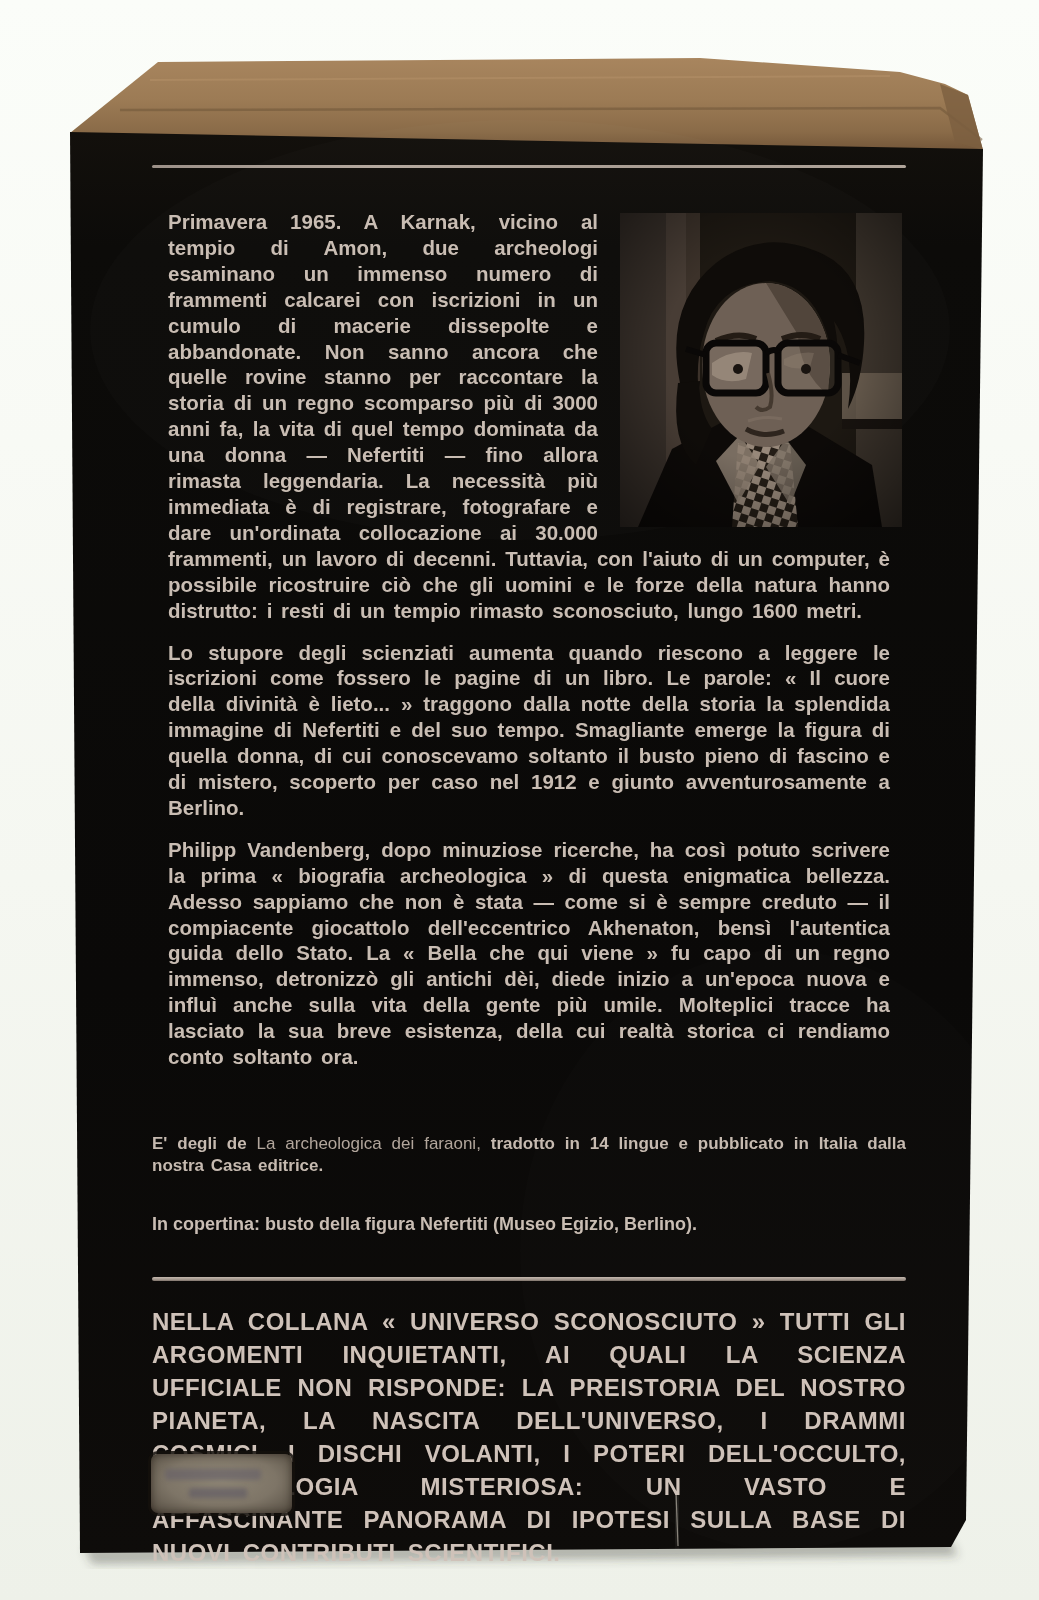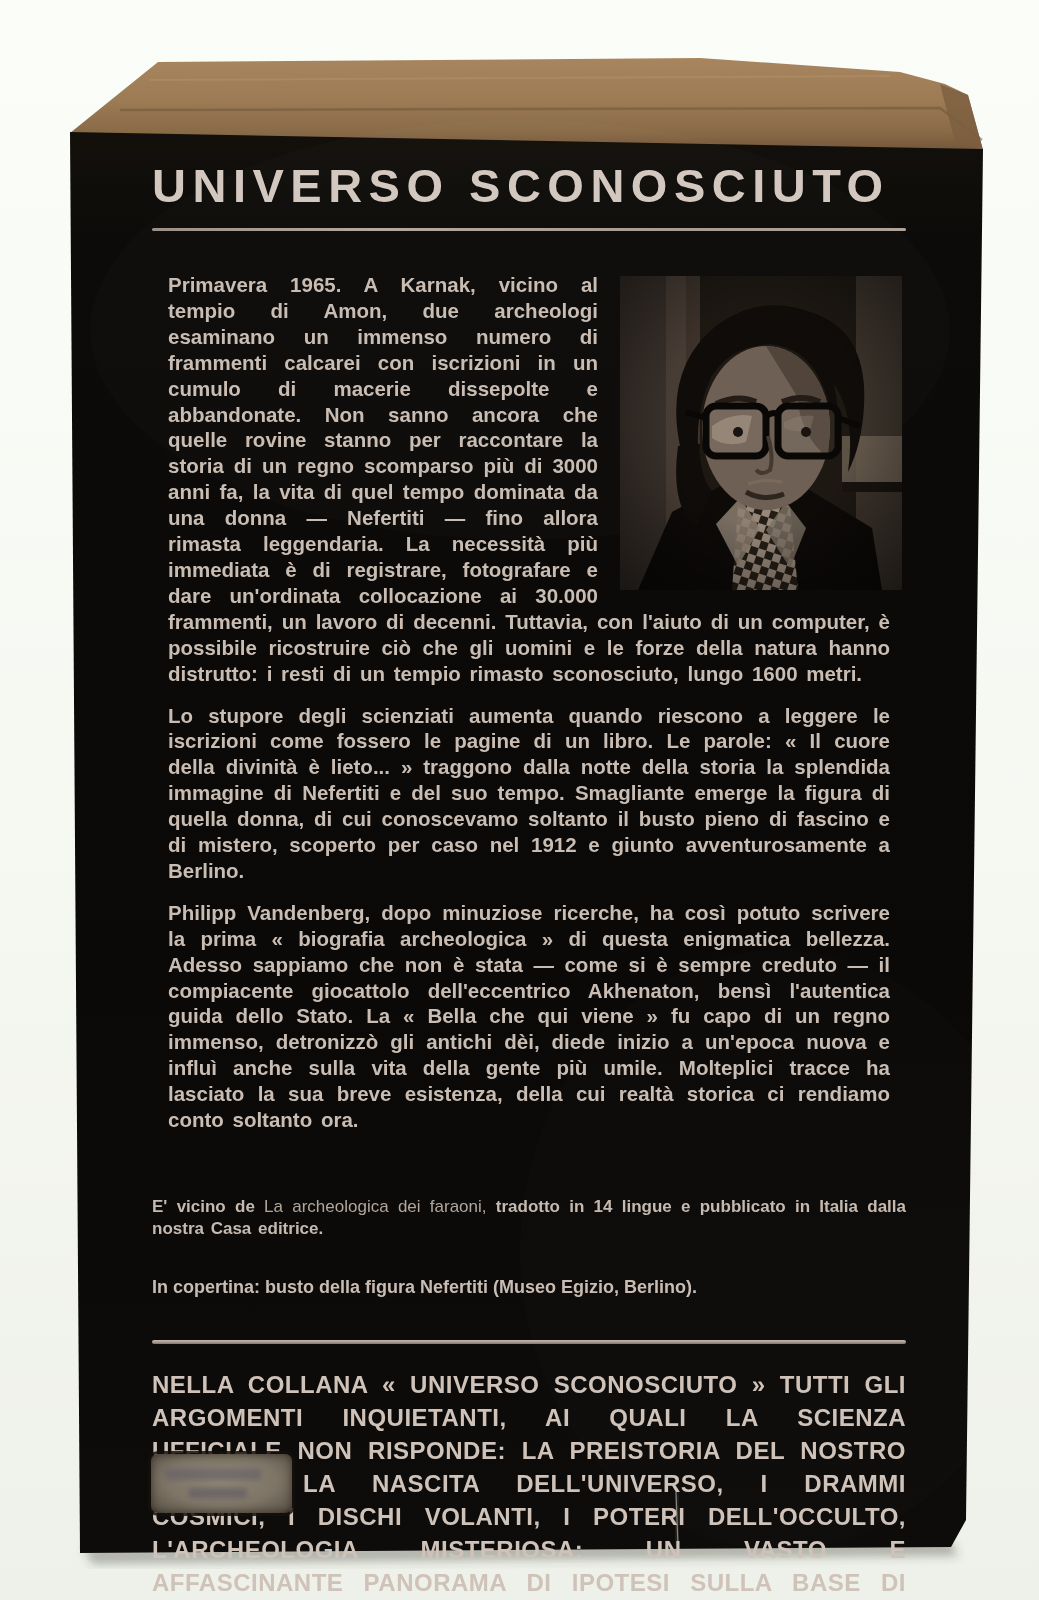--- a/index.html
+++ b/index.html
@@ -101,21 +101,20 @@
 
     <ellipse cx="520" cy="330" rx="430" ry="210" fill="#ffffff" opacity="0.015"></ellipse>
     <ellipse cx="780" cy="1250" rx="260" ry="300" fill="#ffffff" opacity="0.012"></ellipse>
 
     <path d="M 676 1492 L 678 1546" stroke="#d8d2c6" stroke-width="2" opacity="0.55" filter="url(#soft)"></path>
     <path d="M 676 1492 L 678 1546" stroke="#cfc8bc" stroke-width="1.2" opacity="0.6"></path>
   </svg>
 
   <div class="cover-text">
 
-    <div class="series-title">UNIVERSO SCONOSCIUTO</div>
     <div class="title-rule"></div>
 
     <div class="synopsis">
       <p>
         <span class="photo-float" title="black-and-white portrait of the author with large glasses and checked shirt">
           <svg width="282" height="314" viewBox="0 0 282 314">
             <defs>
               <pattern id="chk" width="16" height="16" patternUnits="userSpaceOnUse" patternTransform="rotate(18)">
                 <rect width="16" height="16" fill="#241d16"></rect>
                 <rect width="8" height="8" fill="#97887a"></rect>
@@ -169,21 +168,21 @@
 
             <rect width="282" height="314" fill="url(#vig)"></rect>
           </svg>
         </span><span>Primavera 1965. A Karnak, vicino al tempio di Amon, due archeologi esaminano un immenso numero di frammenti calcarei con iscrizioni in un cumulo di macerie dissepolte e abbandonate. Non sanno ancora che quelle rovine stanno per raccontare la storia di un regno scomparso più di 3000 anni fa, la vita di quel tempo dominata da una donna — Nefertiti — fino allora rimasta leggendaria. La necessità più immediata è di registrare, fotografare e dare un'ordinata collocazione ai 30.000 frammenti, un lavoro di decenni. Tuttavia, con l'aiuto di un computer, è possibile ricostruire ciò che gli uomini e le forze della natura hanno distrutto: i resti di un tempio rimasto sconosciuto, lungo 1600 metri.</span>
       </p>
       <p>Lo stupore degli scienziati aumenta quando riescono a leggere le iscrizioni come fossero le pagine di un libro. Le parole: « Il cuore della divinità è lieto... » traggono dalla notte della storia la splendida immagine di Nefertiti e del suo tempo. Smagliante emerge la figura di quella donna, di cui conoscevamo soltanto il busto pieno di fascino e di mistero, scoperto per caso nel 1912 e giunto avventurosamente a Berlino.</p>
       <p>Philipp Vandenberg, dopo minuziose ricerche, ha così potuto scrivere la prima « biografia archeologica » di questa enigmatica bellezza. Adesso sappiamo che non è stata — come si è sempre creduto — il compiacente giocattolo dell'eccentrico Akhenaton, bensì l'autentica guida dello Stato. La « Bella che qui viene » fu capo di un regno immenso, detronizzò gli antichi dèi, diede inizio a un'epoca nuova e influì anche sulla vita della gente più umile. Molteplici tracce ha lasciato la sua breve esistenza, della cui realtà storica ci rendiamo conto soltanto ora.</p>
     </div>
 
     <div class="bio">
-      <p><span>E' vicino de </span><span class="inner-book-title">La archeologica dei faraoni,</span><span> tradotto in 14 lingue e pubblicato in Italia dalla nostra Casa editrice.</span></p>
+      <p><span>E' degli de </span><span class="inner-book-title">La archeologica dei faraoni,</span><span> tradotto in 14 lingue e pubblicato in Italia dalla nostra Casa editrice.</span></p>
     </div>
 
     <div class="cover-note">In copertina: busto della figura Nefertiti (Museo Egizio, Berlino).</div>
 
     <div class="series-rule"></div>
 
     <div class="series-blurb">NELLA COLLANA « UNIVERSO SCONOSCIUTO » TUTTI GLI ARGOMENTI INQUIETANTI, AI QUALI LA SCIENZA UFFICIALE NON RISPONDE: LA PREISTORIA DEL NOSTRO PIANETA, LA NASCITA DELL'UNIVERSO, I DRAMMI COSMICI, I DISCHI VOLANTI, I POTERI DELL'OCCULTO, L'ARCHEOLOGIA MISTERIOSA: UN VASTO E AFFASCINANTE PANORAMA DI IPOTESI SULLA BASE DI NUOVI CONTRIBUTI SCIENTIFICI.</div>
   </div>
 
   <div class="price-sticker" title="faded illegible price label">

